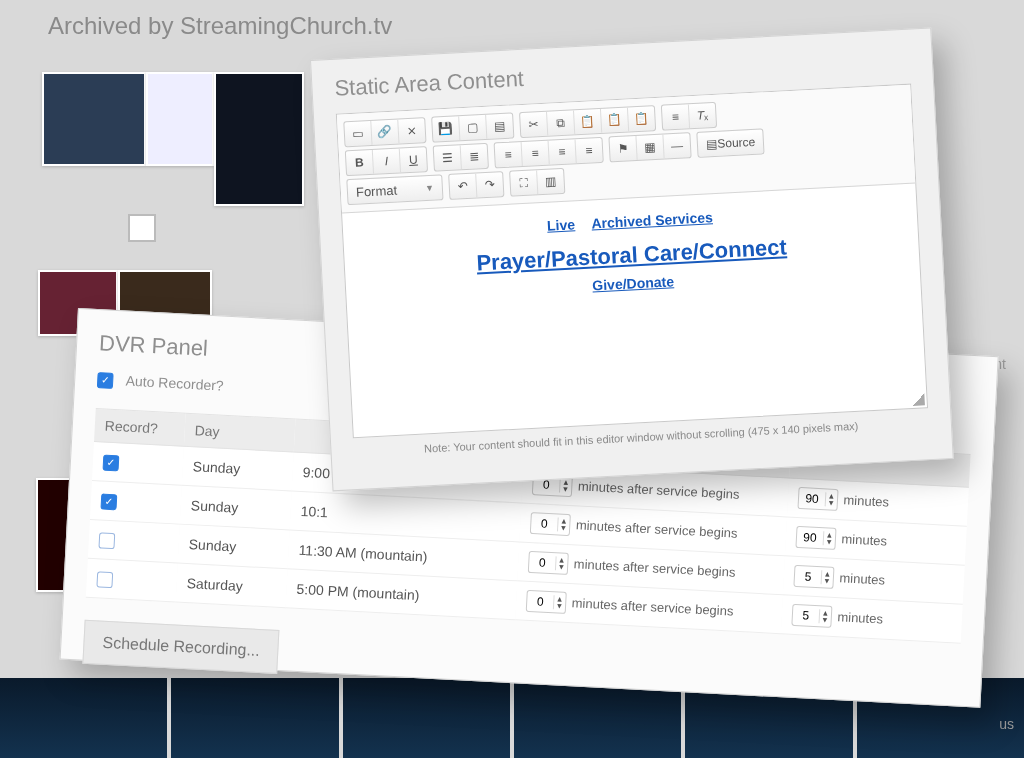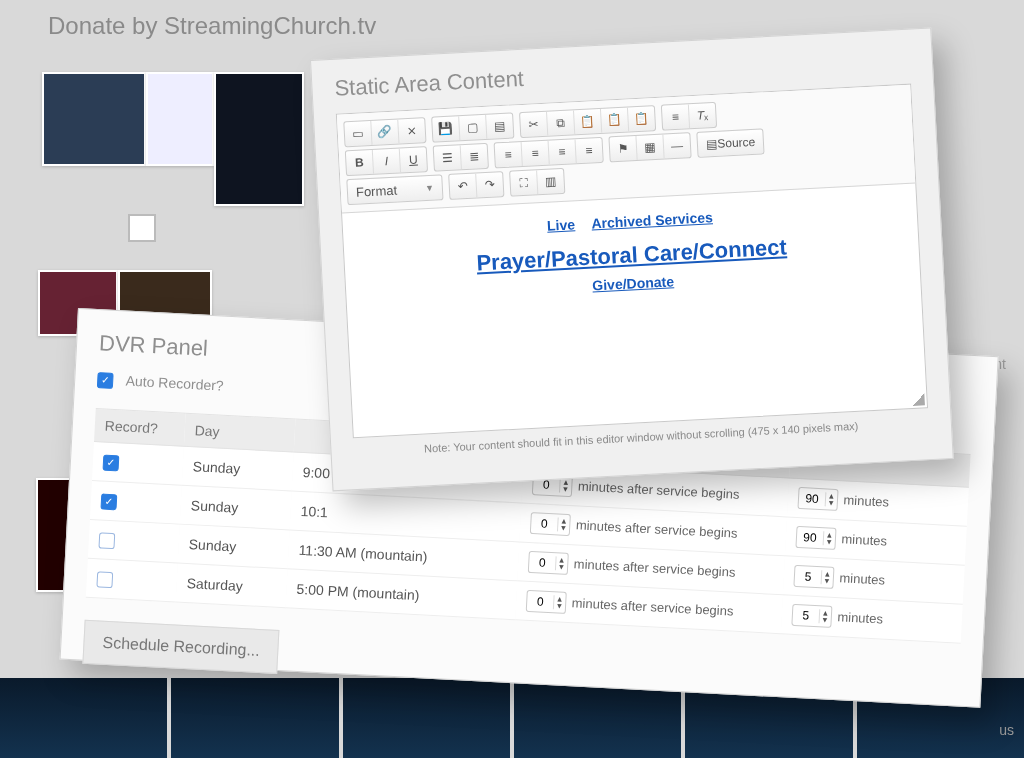--- a/index.html
+++ b/index.html
@@ -48,41 +48,41 @@
   .sched-btn{margin-top:22px;display:inline-block;background:#e9e9e9;border:1px solid #d8d8d8;color:#777;font-size:16px;padding:12px 18px;cursor:pointer}
   
   .static-panel{z-index:3}
   
   .peek{position:absolute;right:18px;color:#999;font-size:14px}
 </style>
 </head>
 <body>
 
 <div class="stage">
-  <div class="title">Donate by StreamingChurch.tv</div>
+  <div class="title">Archived by StreamingChurch.tv</div>
 
   <div class="thumb" style="left:42px;top:72px;width:100px;height:90px;background:#2b3d55"></div>
   <div class="thumb pale" style="left:146px;top:72px;width:64px;height:90px"></div>
   <div class="thumb dark" style="left:214px;top:72px;width:86px;height:130px"></div>
   <div class="small-dot" style="left:128px;top:214px"></div>
   <div class="thumb" style="left:38px;top:270px;width:76px;height:62px;background:#623"></div>
   <div class="thumb" style="left:118px;top:270px;width:90px;height:62px;background:#3a2a1c"></div>
   <div class="thumb" style="left:36px;top:478px;width:40px;height:110px;background:#200"></div>
 
   <span class="peek" style="top:356px">count</span>
 
   <div class="bottom-strip">
     <div></div>
     <div></div>
     <div></div>
     <div></div>
     <div></div>
     <div></div>
   </div>
-  <span class="peek" style="bottom:20px;right:10px">us</span>
+  <span class="peek" style="bottom:26px;right:10px">us</span>
 
   <div class="panel dvr-panel">
     <div class="dvr-inner">
       <h2 style="margin:0 0 14px 0">DVR Panel</h2>
       <div>
         <span class="chk checked">✓</span>
         <span class="auto-label">Auto Recorder?</span>
       </div>
 
       <table class="dvr">

